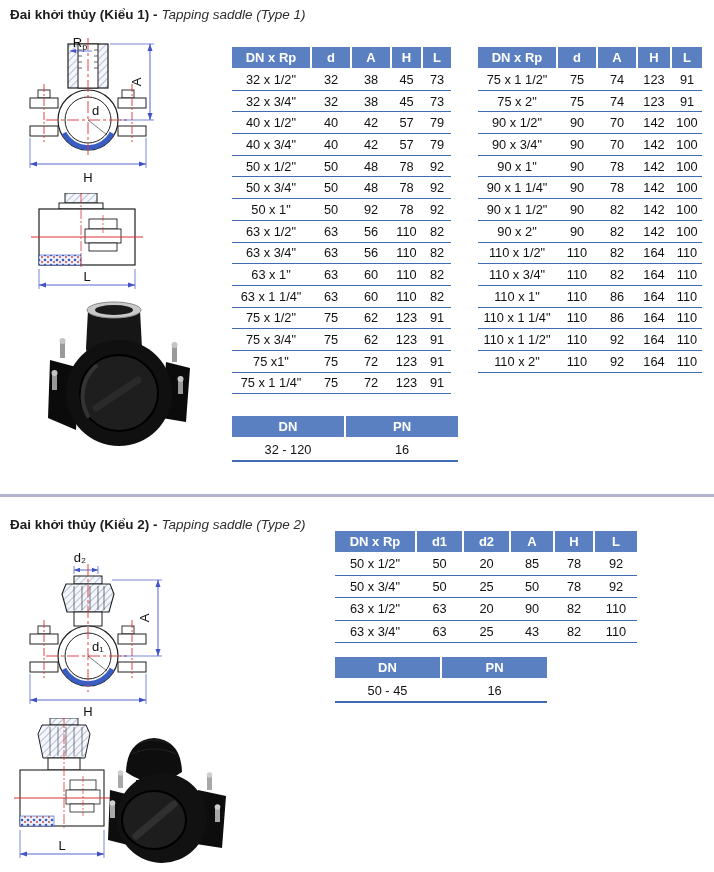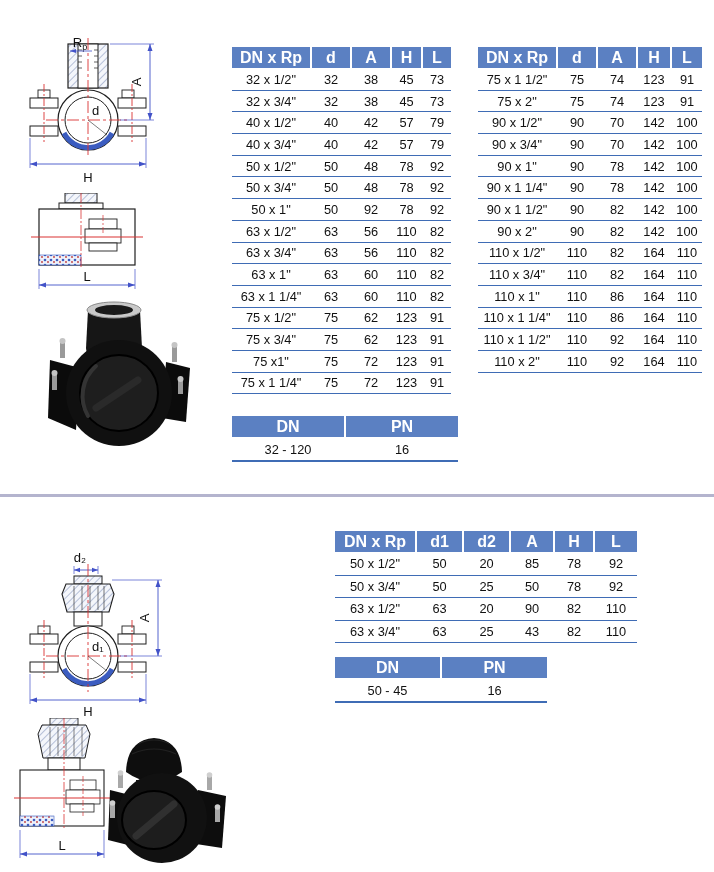--- a/index.html
+++ b/index.html
@@ -3,34 +3,37 @@
 <meta charset="utf-8">
 <style>
   html,body{margin:0;padding:0;background:#fff;}
   #page{position:relative;width:714px;height:872px;background:#ffffff;
         font-family:"Liberation Sans", sans-serif;color:#111;overflow:hidden;}
   .abs{position:absolute;}
   .title{font-size:13.5px;white-space:nowrap;color:#1c1c1c;}
   .title .vi{font-weight:bold;}
   .title .en{font-style:italic;font-weight:normal;color:#2e2e2e;}
   .thead{display:flex;gap:2px;margin-bottom:1px;}
-  .th{background:#5b80c2;color:#fff;font-weight:bold;font-size:16px;height:21px;
+  .th{background:#5b80c2;color:#fff;font-weight:bold;font-size:13px;height:21px;
       display:flex;align-items:center;justify-content:center;box-sizing:border-box;}
   .trow{display:flex;gap:2px;border-bottom:1.5px solid #3f6cb5;height:21.7px;
         box-sizing:border-box;align-items:center;}
   .t2 .trow{height:22.5px;}
   .rating .trow{height:24px;border-bottom:2px solid #3f6cb5;}
   .tcell{font-size:12.8px;display:flex;align-items:center;justify-content:center;height:100%;}
   .divider{left:0;top:494px;width:714px;height:3px;background:#b4b4ce;}
   svg text{font-family:"Liberation Sans", sans-serif;}
 </style>
 </head>
 <body>
 <div id="page">
 
+<div class="abs title" style="left:10px;top:7px;">
+  <span class="vi">Đai khởi thủy (Kiểu 1) - </span><span class="en">Tapping saddle (Type 1)</span>
+</div>
 
 <svg class="abs" style="left:22px;top:36px;" width="185" height="152" viewBox="0 0 185 152">
   <defs>
     <pattern id="h1" width="5" height="5" patternUnits="userSpaceOnUse" patternTransform="rotate(45)">
       <rect width="5" height="5" fill="#f4f6fb"></rect>
       <line x1="0" y1="0" x2="0" y2="5" stroke="#93a1c4" stroke-width="1.3"></line>
     </pattern>
   </defs>
 
   <rect x="46" y="8" width="40" height="44" fill="url(#h1)" stroke="#1f1f1f" stroke-width="1.2"></rect>
@@ -357,20 +360,23 @@
   <div>
         <div class="trow">
           <div class="tcell" style="width: 112px;">32 - 120</div>
           <div class="tcell" style="width: 112px;">16</div>
         </div>
       </div>
 </div>
 
 <div class="abs divider"></div>
 
+<div class="abs title" style="left:10px;top:517px;">
+  <span class="vi">Đai khởi thủy (Kiểu 2) - </span><span class="en">Tapping saddle (Type 2)</span>
+</div>
 
 <svg class="abs" style="left:28px;top:550px;" width="185" height="168" viewBox="0 0 185 168">
   <defs>
     <pattern id="h3" width="5" height="5" patternUnits="userSpaceOnUse" patternTransform="rotate(45)">
       <rect width="5" height="5" fill="#f4f6fb"></rect>
       <line x1="0" y1="0" x2="0" y2="5" stroke="#93a1c4" stroke-width="1.3"></line>
     </pattern>
   </defs>
 
   <rect x="46" y="26" width="28" height="8" fill="url(#h3)" stroke="#1f1f1f" stroke-width="1"></rect>

